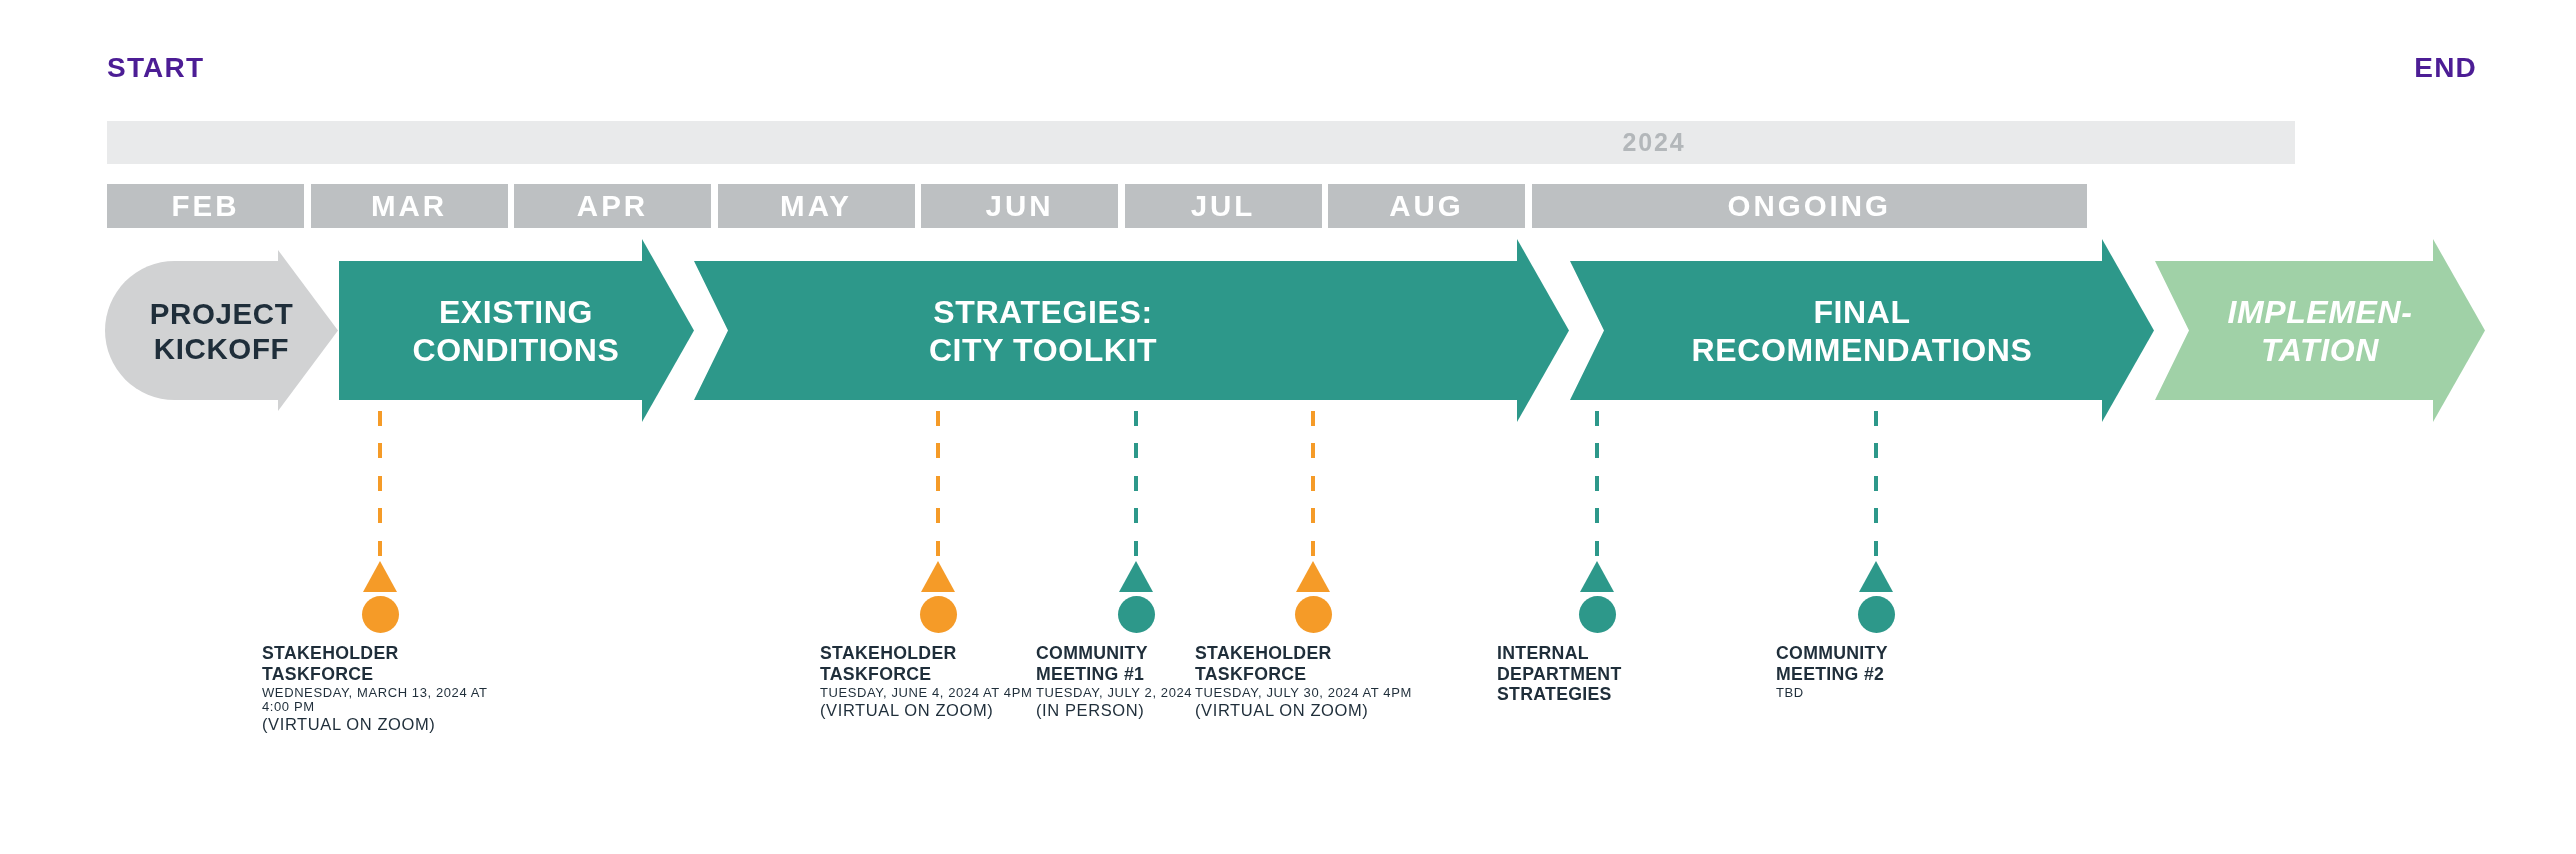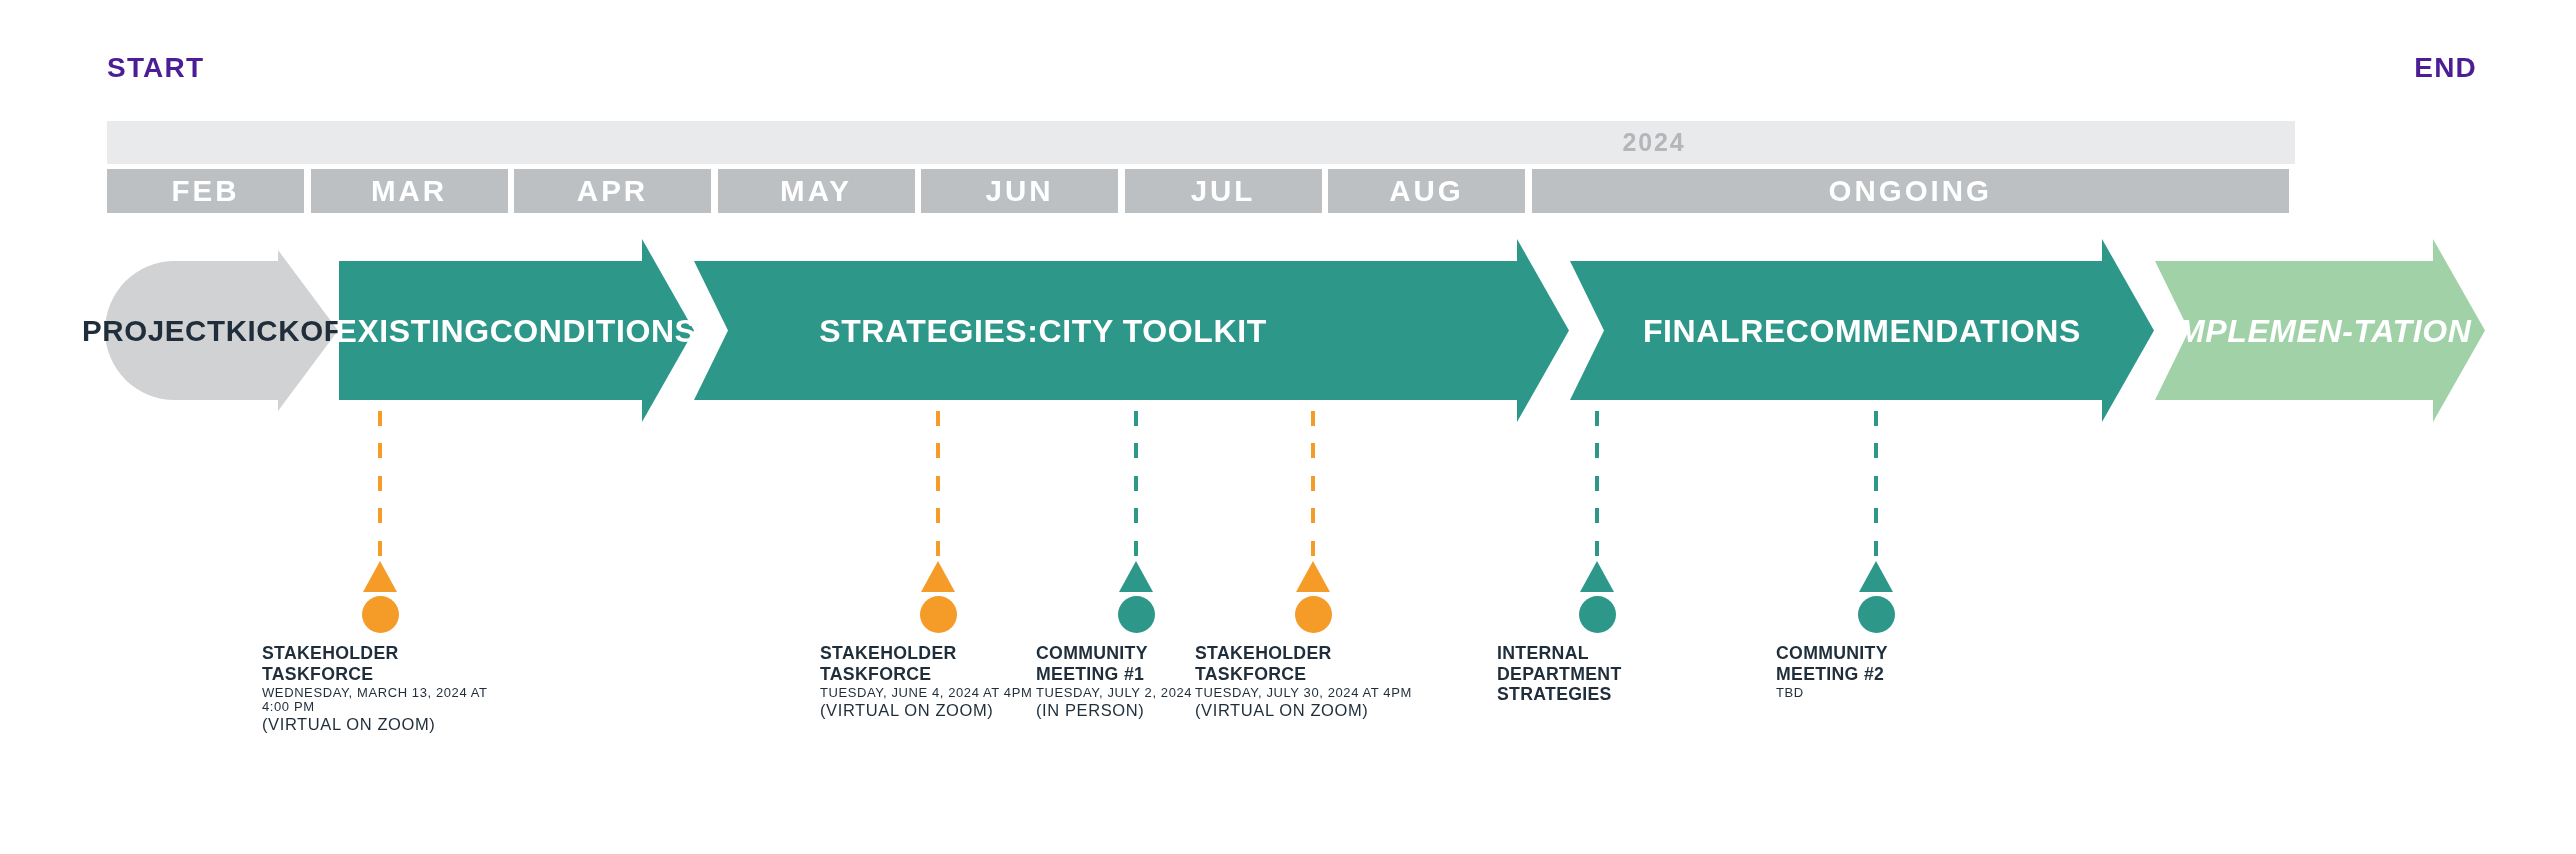--- a/index.html
+++ b/index.html
@@ -23,21 +23,21 @@
     position:absolute;left:107px;top:121px;width:2188px;height:43px;
     background:#e9eaeb;
   }
   .year-text{
     position:absolute;left:1547px;top:0;height:43px;line-height:43px;
     transform:translateX(-50%);
     font-size:25px;font-weight:bold;color:#b3b7ba;letter-spacing:1.8px;
   }
   
   .months-row{
-    position:absolute;left:107px;top:169px;width:2182px;height:44px;
+    position:absolute;left:107px;top:184px;width:1980px;height:44px;
     display:flex;gap:6.5px;
   }
   .month-cell{
     flex:0 0 197px;background:#bdc0c2;
     display:flex;align-items:center;justify-content:center;
     color:#ffffff;font-size:29.5px;font-weight:bold;letter-spacing:3px;
   }
   .month-cell.ongoing{flex:1;}
   
   .phase{position:absolute;top:239px;height:183px;}
@@ -47,21 +47,21 @@
   .phase-head{
     position:absolute;top:0;height:183px;width:52px;
     clip-path:polygon(0 0,100% 50%,0 100%);
   }
   .notched{clip-path:polygon(0 0,100% 0,100% 100%,0 100%,34px 50%);}
   .teal-bg{background:#2d988a;}
   .green-bg{background:#a0d1a7;}
   .gray-bg{background:#d1d2d3;}
   .phase-label{
     position:absolute;left:0;right:0;top:0;height:183px;
-    display:flex;flex-direction:row;align-items:center;justify-content:center;
+    display:flex;flex-direction:column;align-items:center;justify-content:center;
     text-align:center;
     font-size:32px;font-weight:bold;color:#ffffff;line-height:38px;letter-spacing:0.6px;
   }
   .phase-label.dark{color:#1f2e3a;font-size:29.5px;line-height:35px;}
   .phase-label.italic{font-style:italic;}
   
   .phase-kickoff .phase-body{border-radius:78px 0 0 78px;}
   .phase-kickoff .phase-head{
     width:60px;
     clip-path:polygon(0 6%,100% 50%,0 94%);

